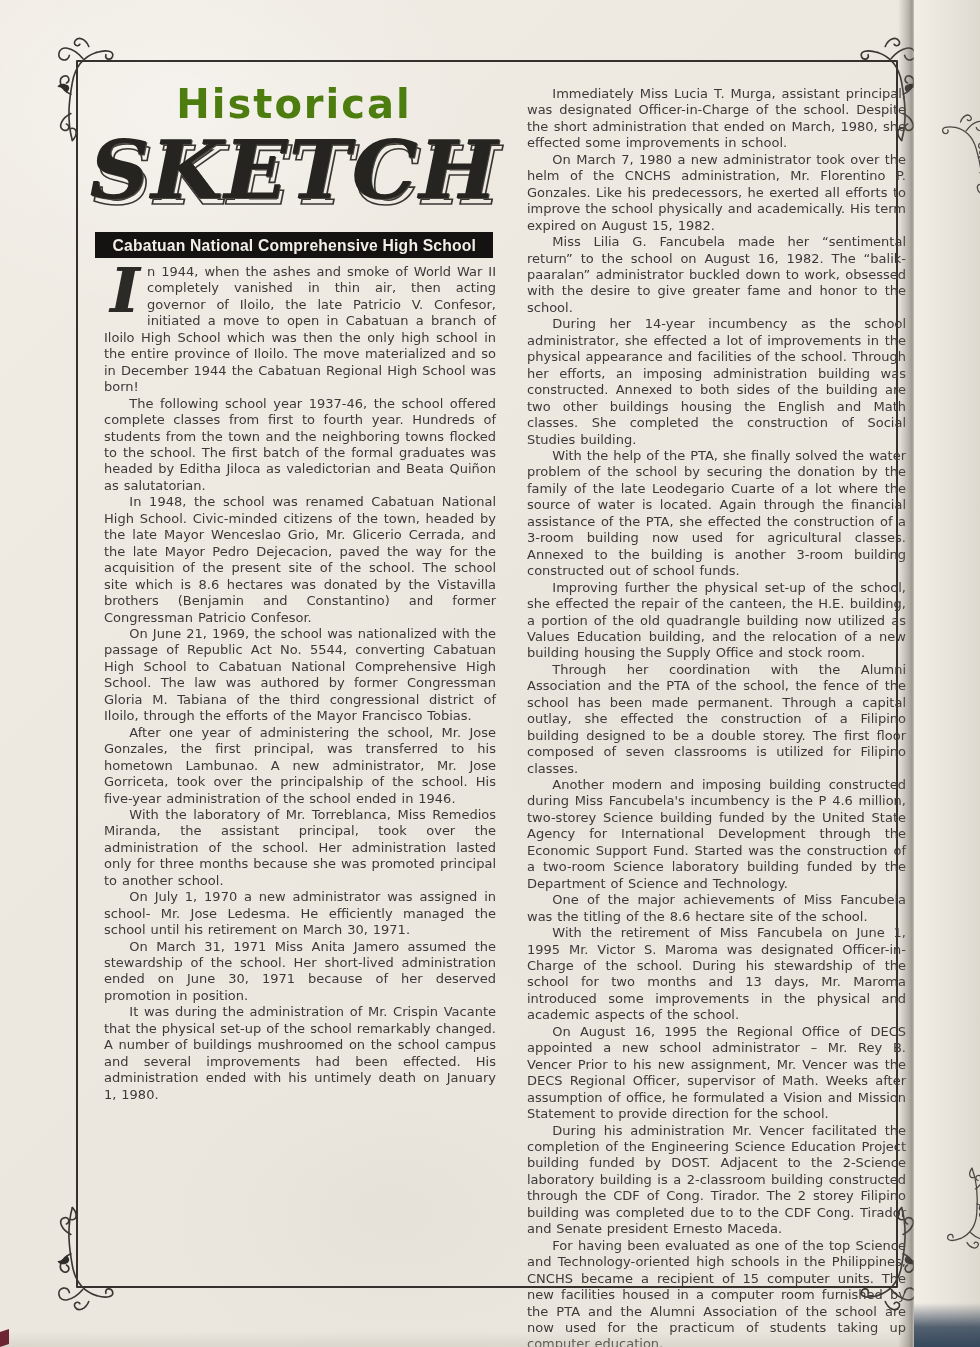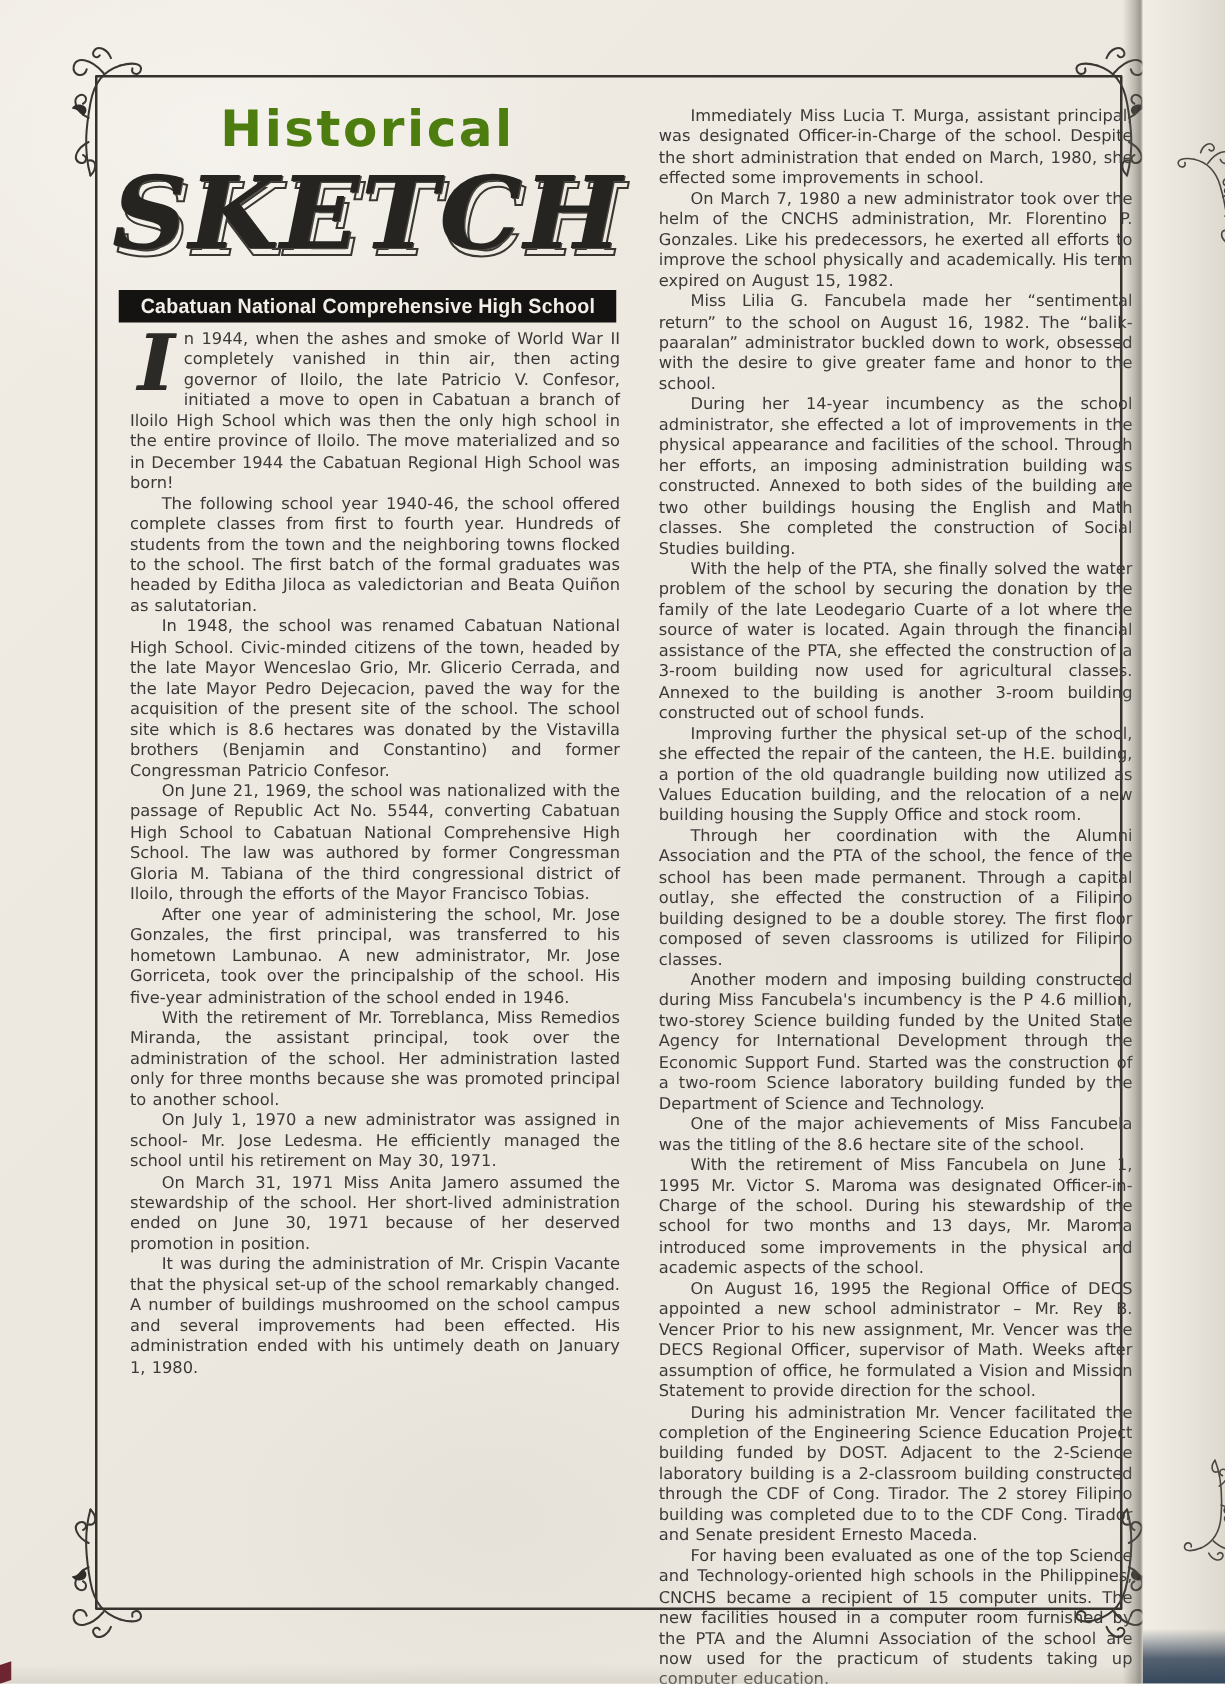--- a/index.html
+++ b/index.html
@@ -132,26 +132,26 @@
       <span class="sketch outline">SKETCH</span>
       <span class="sketch solid">SKETCH</span>
     </div>
     <div class="banner">
       <span>Cabatuan National Comprehensive High School</span>
     </div>
   </div>
 
   <div class="col col-left">
       <p class="para has-dropcap"><span class="dropcap">I</span>n 1944, when the ashes and smoke of World War II completely vanished in thin air, then acting governor of Iloilo, the late Patricio V. Confesor, initiated a move to open in Cabatuan a branch of Iloilo High School which was then the only high school in the entire province of Iloilo. The move materialized and so in December 1944 the Cabatuan Regional High School was born!</p>
-      <p class="para">The following school year 1940-46, the school offered complete classes from first to fourth year. Hundreds of students from the town and the neighboring towns flocked to the school. The first batch of the formal graduates was headed by Editha Jiloca as valedictorian and Beata Quiñon as salutatorian.</p>
+      <p class="para">The following school year 1937-46, the school offered complete classes from first to fourth year. Hundreds of students from the town and the neighboring towns flocked to the school. The first batch of the formal graduates was headed by Editha Jiloca as valedictorian and Beata Quiñon as salutatorian.</p>
       <p class="para">In 1948, the school was renamed Cabatuan National High School. Civic-minded citizens of the town, headed by the late Mayor Wenceslao Grio, Mr. Glicerio Cerrada, and the late Mayor Pedro Dejecacion, paved the way for the acquisition of the present site of the school. The school site which is 8.6 hectares was donated by the Vistavilla brothers (Benjamin and Constantino) and former Congressman Patricio Confesor.</p>
       <p class="para">On June 21, 1969, the school was nationalized with the passage of Republic Act No. 5544, converting Cabatuan High School to Cabatuan National Comprehensive High School. The law was authored by former Congressman Gloria M. Tabiana of the third congressional district of Iloilo, through the efforts of the Mayor Francisco Tobias.</p>
       <p class="para">After one year of administering the school, Mr. Jose Gonzales, the first principal, was transferred to his hometown Lambunao. A new administrator, Mr. Jose Gorriceta, took over the principalship of the school. His five-year administration of the school ended in 1946.</p>
-      <p class="para">With the retirement of Mr. Torreblanca, Miss Remedios Miranda, the assistant principal, took over the administration of the school. Her administration lasted only for three months because she was promoted principal to another school.</p>
-      <p class="para">On July 1, 1970 a new administrator was assigned in school- Mr. Jose Ledesma. He efficiently managed the school until his retirement on May 30, 1971.</p>
+      <p class="para">With the laboratory of Mr. Torreblanca, Miss Remedios Miranda, the assistant principal, took over the administration of the school. Her administration lasted only for three months because she was promoted principal to another school.</p>
+      <p class="para">On July 1, 1970 a new administrator was assigned in school- Mr. Jose Ledesma. He efficiently managed the school until his retirement on March 30, 1971.</p>
       <p class="para">On March 31, 1971 Miss Anita Jamero assumed the stewardship of the school. Her short-lived administration ended on June 30, 1971 because of her deserved promotion in position.</p>
       <p class="para">It was during the administration of Mr. Crispin Vacante that the physical set-up of the school remarkably changed. A number of buildings mushroomed on the school campus and several improvements had been effected. His administration ended with his untimely death on January 1, 1980.</p>
     </div>
   <div class="col col-right">
       <p class="para">Immediately Miss Lucia T. Murga, assistant principal, was designated Officer-in-Charge of the school. Despite the short administration that ended on March, 1980, she effected some improvements in school.</p>
       <p class="para">On March 7, 1980 a new administrator took over the helm of the CNCHS administration, Mr. Florentino P. Gonzales. Like his predecessors, he exerted all efforts to improve the school physically and academically. His term expired on August 15, 1982.</p>
       <p class="para">Miss Lilia G. Fancubela made her “sentimental return” to the school on August 16, 1982. The “balik-paaralan” administrator buckled down to work, obsessed with the desire to give greater fame and honor to the school.</p>
       <p class="para">During her 14-year incumbency as the school administrator, she effected a lot of improvements in the physical appearance and facilities of the school. Through her efforts, an imposing administration building was constructed. Annexed to both sides of the building are two other buildings housing the English and Math classes. She completed the construction of Social Studies building.</p>
       <p class="para">With the help of the PTA, she finally solved the water problem of the school by securing the donation by the family of the late Leodegario Cuarte of a lot where the source of water is located. Again through the financial assistance of the PTA, she effected the construction of a 3-room building now used for agricultural classes. Annexed to the building is another 3-room building constructed out of school funds.</p>
       <p class="para">Improving further the physical set-up of the school, she effected the repair of the canteen, the H.E. building, a portion of the old quadrangle building now utilized as Values Education building, and the relocation of a new building housing the Supply Office and stock room.</p>

